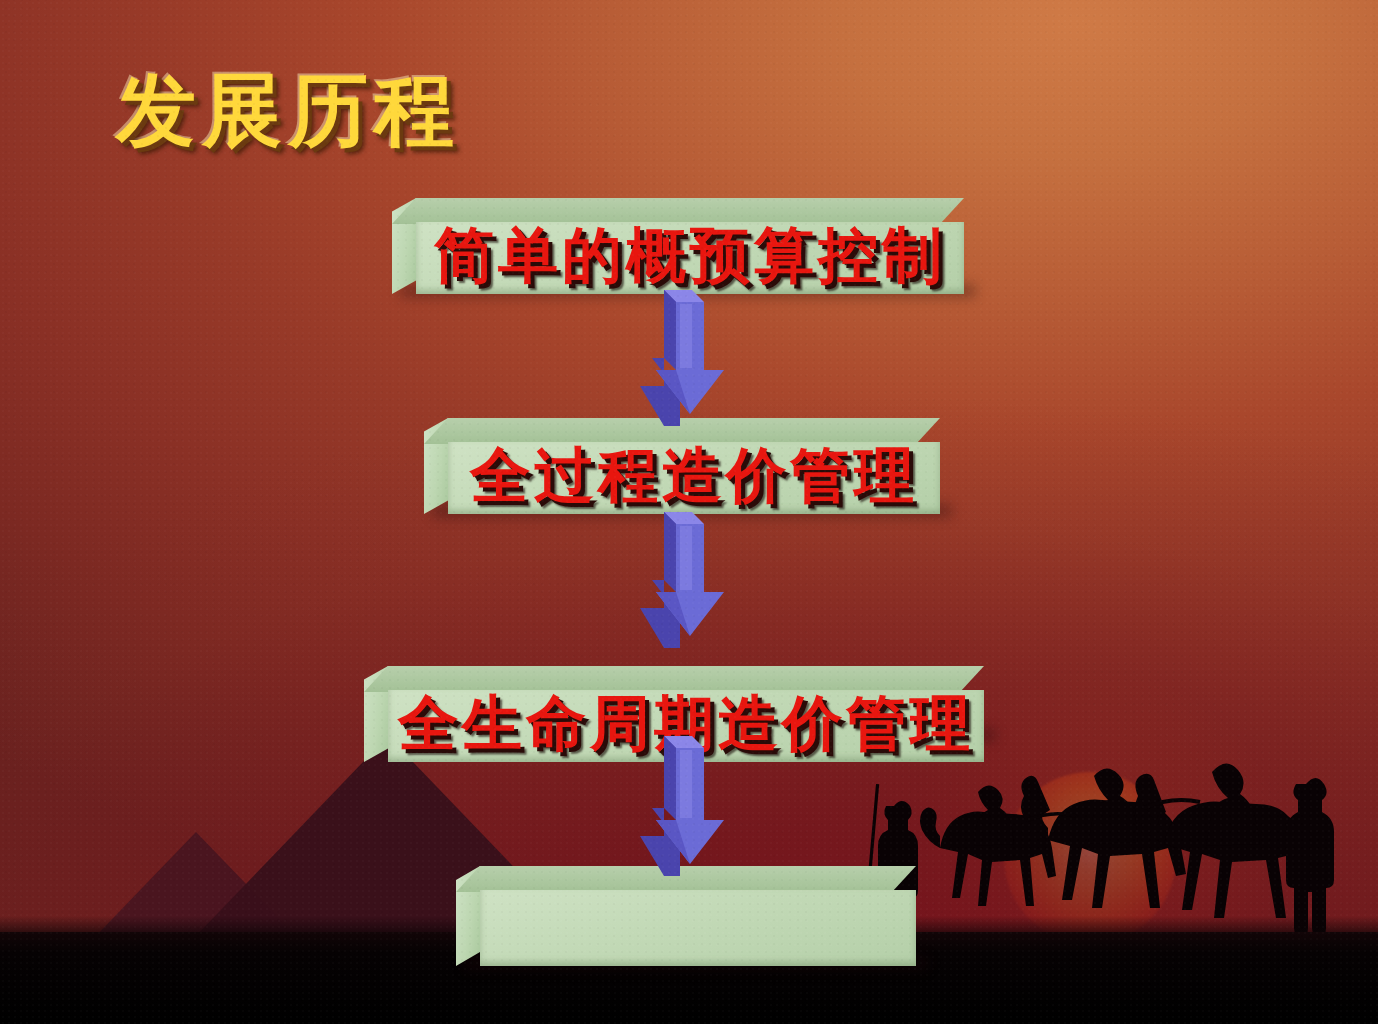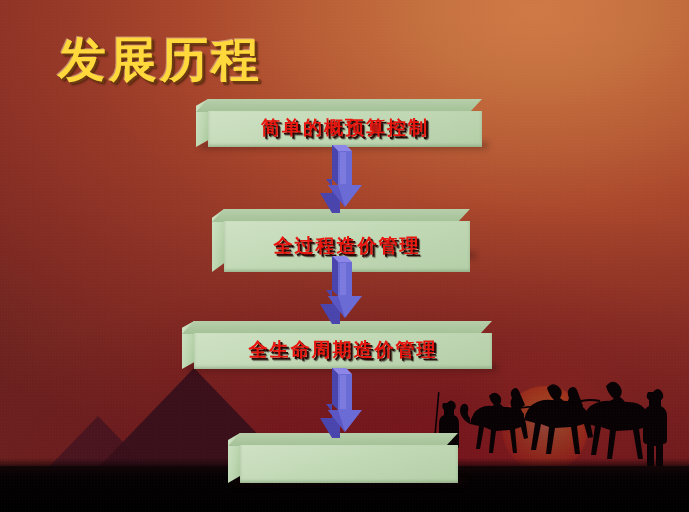--- a/index.html
+++ b/index.html
@@ -97,21 +97,21 @@
     background: linear-gradient(180deg, rgba(0,0,0,0) 0%, rgba(10,3,5,.85) 70%, #060203 100%);
   }
 
   
   .caravan { position: absolute; left: 0; top: 0; width: 689px; height: 512px; }
 
   
   #title {
     position: absolute;
     left: 58px; top: 28px;
-    font-size: 48px;
+    font-size: 40px;
     font-weight: 700;
     letter-spacing: 3px;
     color: #ffd83b;
     text-shadow:
        2px 2px 0 #6b3a10,
        3px 3px 2px rgba(60,25,6,.75),
       -1px -1px 0 rgba(255,245,190,.45);
     white-space: nowrap;
   }
 
@@ -146,34 +146,34 @@
     right: 0; bottom: 0;
     background: linear-gradient(165deg, #cfe2c4 0%, #c2d9b6 45%, #b4cfa8 100%);
     box-shadow: inset 0 -2px 3px rgba(110,140,100,.45);
   }
   .box-label {
     position: absolute;
     left: 12px; top: 12px; right: 0; bottom: 0;
     display: flex;
     align-items: center;
     justify-content: center;
-    font-size: 19px;
+    font-size: 30px;
     font-weight: 700;
     letter-spacing: 2px;
     color: #e8160f;
     text-shadow:
       2px 2px 0 #2a0b08,
       3px 3px 1px rgba(20,6,4,.6);
     white-space: nowrap;
     padding-bottom: 2px;
   }
 
   #box-1 { left: 196px; top:  99px; width: 286px; height: 48px; }
-  #box-2 { left: 212px; top: 209px; width: 258px; height: 63px; }
-  #box-3 { left: 182px; top: 321px; width: 310px; height: 48px; }
+  #box-2 { left: 212px; top: 209px; width: 258px; height: 48px; }
+  #box-3 { left: 182px; top: 333px; width: 310px; height: 48px; }
   #box-4 { left: 228px; top: 433px; width: 230px; height: 50px; }
 
   
   .arrow { position: absolute; }
   .arrow svg { display: block; }
 
   
   .box-shadow {
     position: absolute;
     background: rgba(30,8,10,.30);

